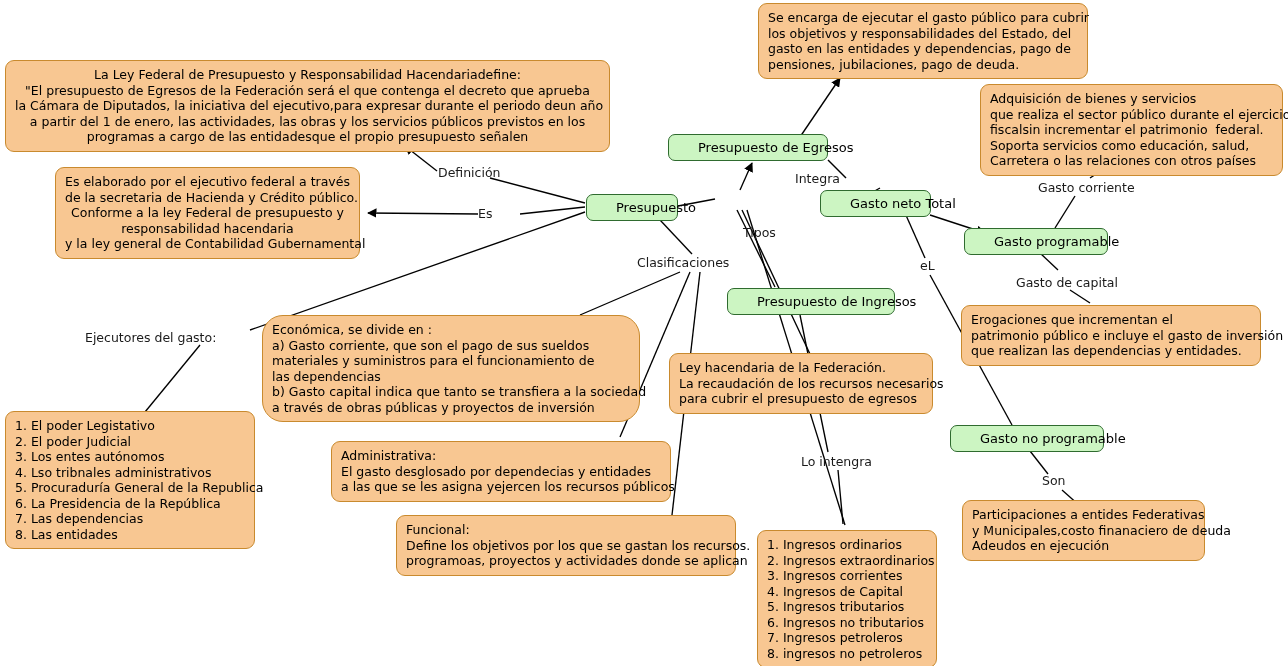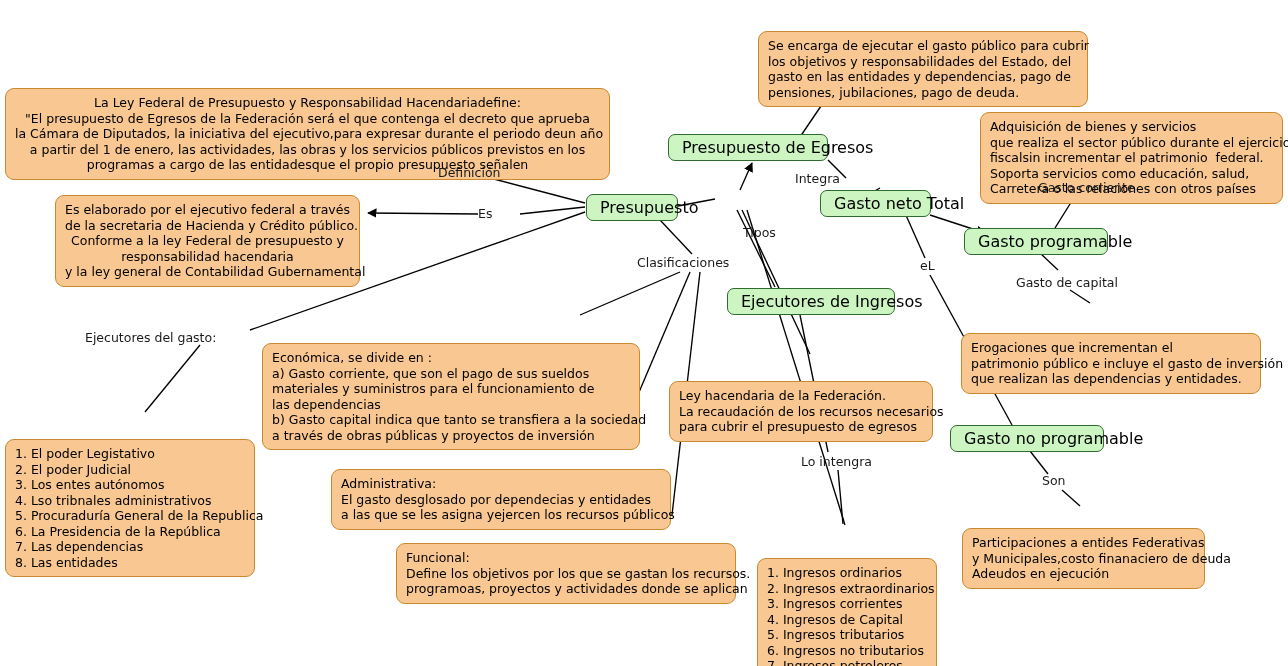--- a/index.html
+++ b/index.html
@@ -18,29 +18,28 @@
     font-size:12.5px;
     line-height:15.5px;
     color:#000000;
     white-space:pre;
   }
   .node.orange{
     background:#f8c792;
     border:1.3px solid #c98a2e;
     padding:6px 9px;
     text-align:left;
-    margin-top:28px;
   }
   .node.orange.center{text-align:center;}
   .node.green{
     background:#ccf5c2;
     border:1.3px solid #2f6b2f;
-    padding:4px 13px;
+    padding:4px 29px;
     text-align:center;
-    font-size:16px;
+    font-size:13px;
     line-height:17px;
     border-radius:7px;
   }
   .elabel{
     position:absolute;
     font-size:12.5px;
     color:#1a1a1a;
     white-space:pre;
     background:transparent;
   }
@@ -119,21 +118,21 @@
 los objetivos y responsabilidades del Estado, del
 gasto en las entidades y dependencias, pago de
 pensiones, jubilaciones, pago de deuda.</div>
 
   <div class="node orange" style="left:980px;top:84px;width:303px;">Adquisición de bienes y servicios
 que realiza el sector público durante el ejercicio
 fiscalsin incrementar el patrimonio  federal.
 Soporta servicios como educación, salud,
 Carretera o las relaciones con otros países</div>
 
-  <div class="node orange" style="left:262px;top:315px;width:378px;">Económica, se divide en :
+  <div class="node orange" style="left:262px;top:315px;width:378px;border-radius:21px;">Económica, se divide en :
 a) Gasto corriente, que son el pago de sus sueldos
 materiales y suministros para el funcionamiento de
 las dependencias
 b) Gasto capital indica que tanto se transfiera a la sociedad
 a través de obras públicas y proyectos de inversión</div>
 
   <div class="node orange" style="left:5px;top:411px;width:250px;">1. El poder Legistativo
 2. El poder Judicial
 3. Los entes autónomos
 4. Lso tribnales administrativos
@@ -172,21 +171,21 @@
 Adeudos en ejecución</div>
 
   <div class="node green" style="left:586px;top:194px;width:92px;">Presupuesto</div>
 
   <div class="node green" style="left:668px;top:134px;width:160px;">Presupuesto de Egresos</div>
 
   <div class="node green" style="left:820px;top:190px;width:111px;">Gasto neto Total</div>
 
   <div class="node green" style="left:964px;top:228px;width:144px;">Gasto programable</div>
 
-  <div class="node green" style="left:727px;top:288px;width:168px;">Ejecutores de Ingresos</div>
+  <div class="node green" style="left:727px;top:288px;width:168px;">Presupuesto de Ingresos</div>
 
   <div class="node green" style="left:950px;top:425px;width:154px;">Gasto no programable</div>
 
   <div class="elabel" style="left:438px;top:165px;">Definición</div>
 
   <div class="elabel" style="left:478px;top:206px;">Es</div>
 
   <div class="elabel" style="left:743px;top:189px;margin-top:36px;">Tipos</div>
 
   <div class="elabel" style="left:795px;top:171px;">Integra</div>

